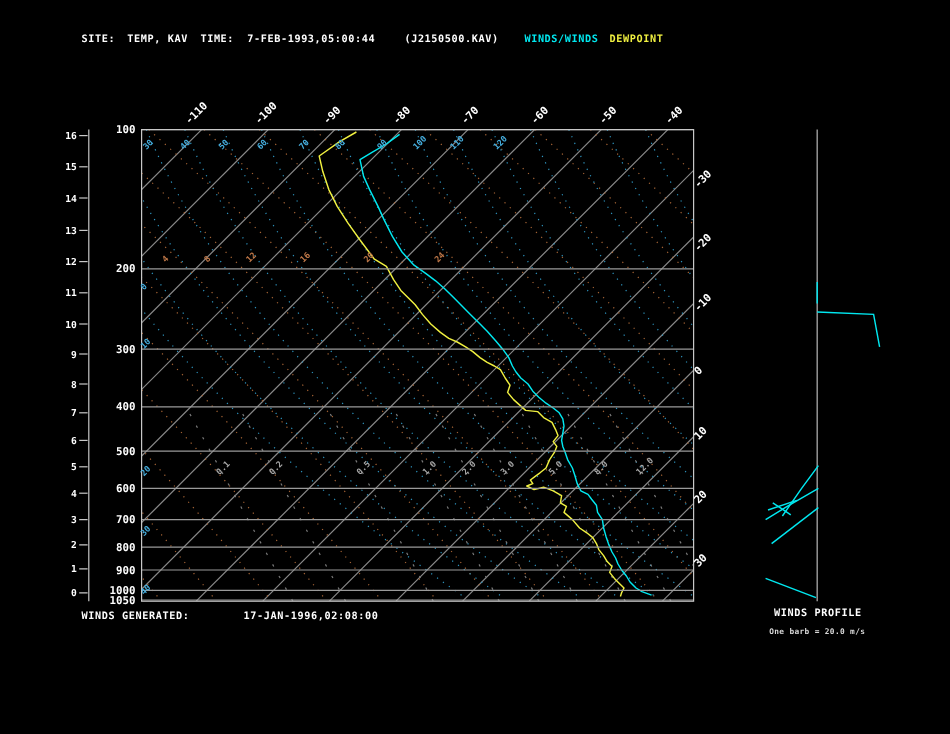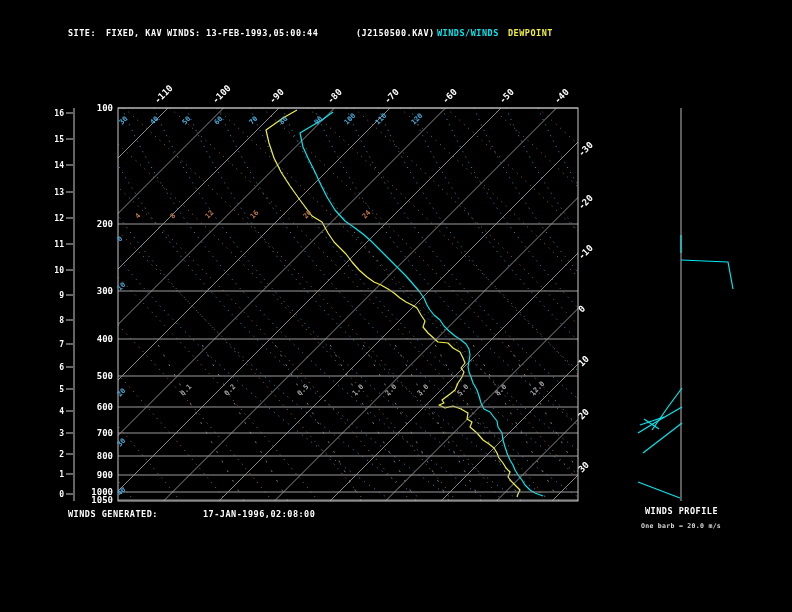--- a/index.html
+++ b/index.html
@@ -15,24 +15,24 @@
   .axs{font:bold 8px "DejaVu Sans Mono",monospace;fill:#fff;}
   .sm{font:bold 7px "DejaVu Sans Mono",monospace;}
 </style>
 </head>
 <body>
 
 <div class="screen">
 
   <div>
     <span class="htxt" style="left:68px;top:28px">SITE:</span>
-    <span class="htxt" style="left:106px;top:28px">FIXED, KAV</span>
-    <span class="htxt" style="left:167px;top:28px">WINDS:</span>
-    <span class="htxt" style="left:206px;top:28px">13-FEB-1993,05:00:44</span>
-    <span class="htxt" style="left:356px;top:28px">(J2150500.KAV)</span>
+    <span class="htxt" style="left:106px;top:28px">TEMP, KAV</span>
+    <span class="htxt" style="left:167px;top:28px">TIME:</span>
+    <span class="htxt" style="left:206px;top:28px">7-FEB-1993,05:00:44</span>
+    <span class="htxt" style="left:337px;top:28px">(J2150500.KAV)</span>
     <span class="htxt cyan" style="left:437px;top:28px">WINDS/WINDS</span>
     <span class="htxt yellow" style="left:508px;top:28px">DEWPOINT</span>
   </div>
 
   <svg id="plot" width="792" height="612">
       <defs>
         <clipPath id="cp">
           <rect x="118" y="108" width="460" height="393"></rect>
         </clipPath>
       </defs>

